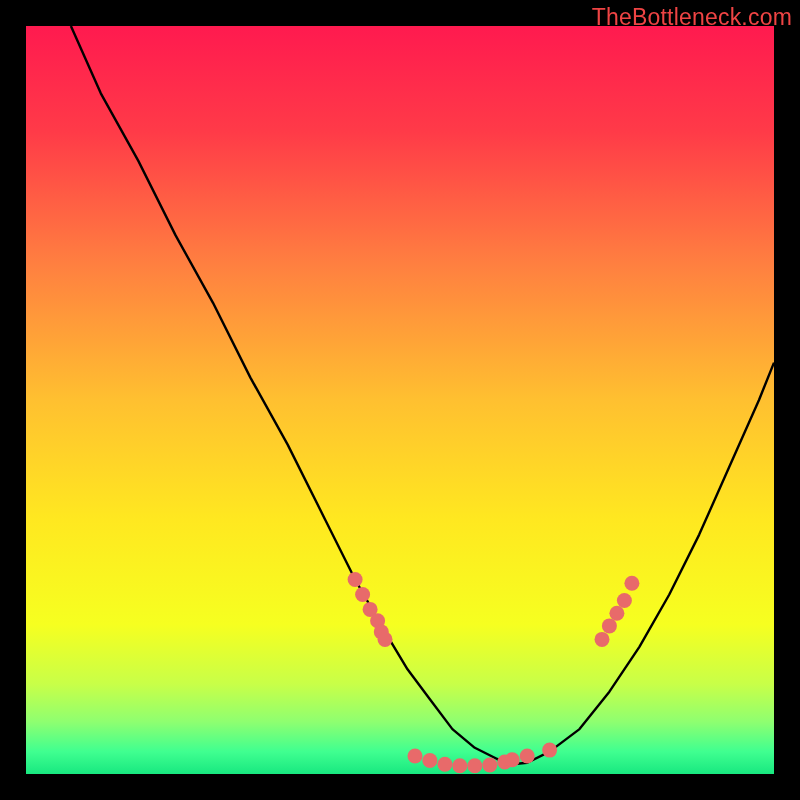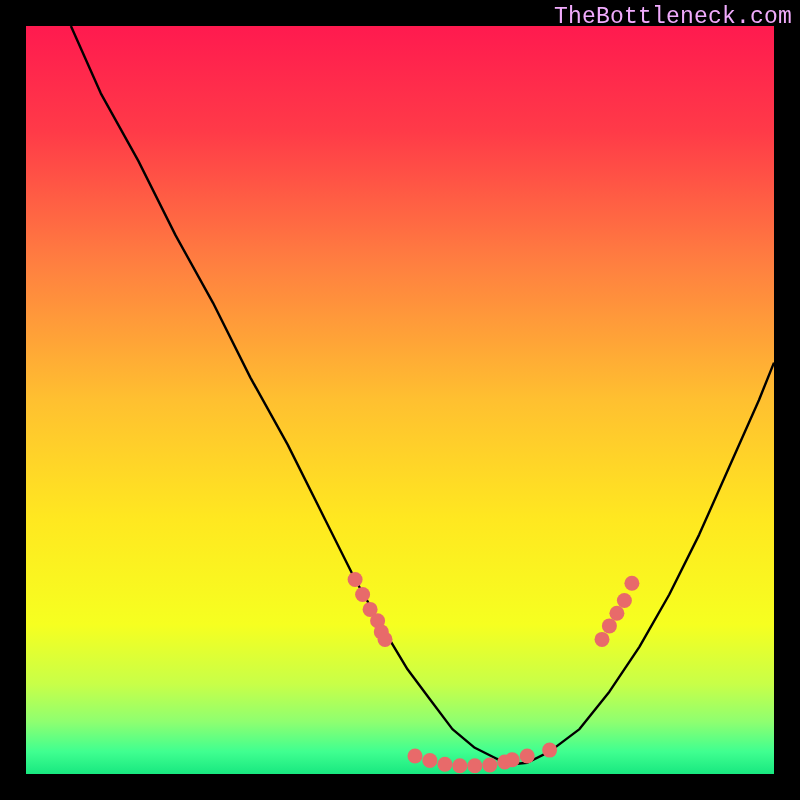--- a/index.html
+++ b/index.html
@@ -20,23 +20,23 @@
     position: absolute;
     left: 26px;
     top: 26px;
     width: 748px;
     height: 748px;
   }
   .watermark {
     position: absolute;
     top: 4px;
     right: 8px;
-    font-family: Liberation Mono, monospace;
+    font-family: Liberation Sans, sans-serif;
     font-size: 23px;
-    color: #f0abfc;
+    color: #ef4444;
     letter-spacing: 0.2px;
   }
   svg.overlay {
     position: absolute;
     left: 0;
     top: 0;
   }
 </style>
 </head>
 <body>

